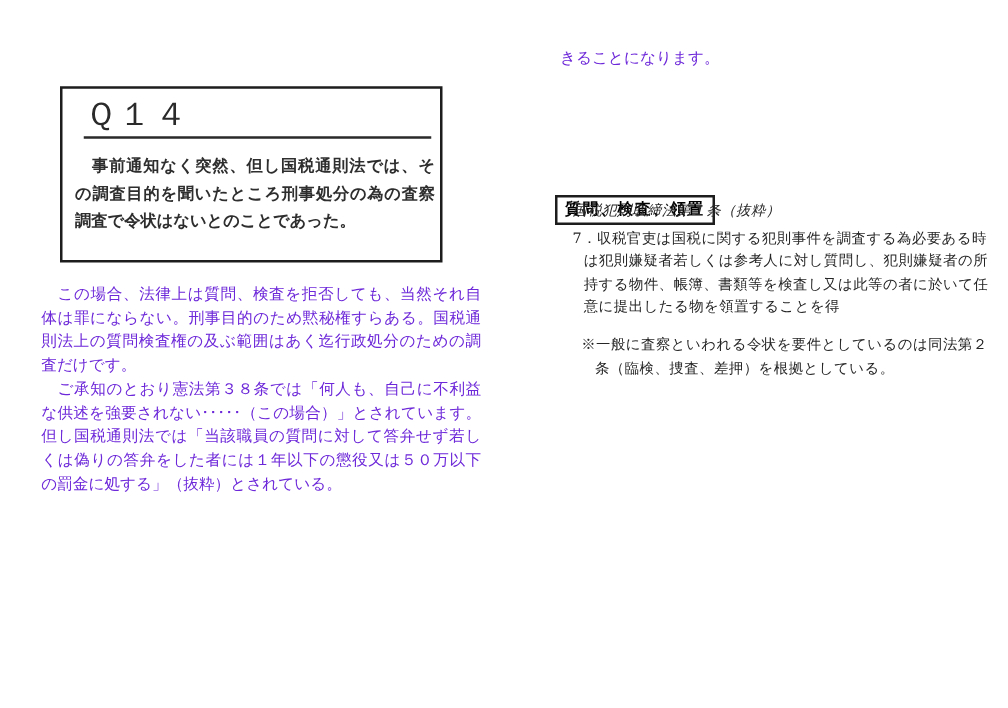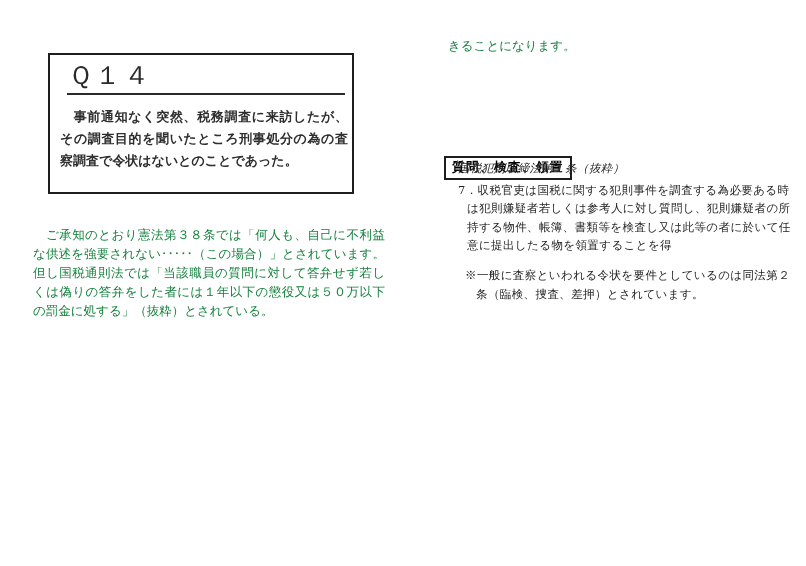--- a/index.html
+++ b/index.html
@@ -8,21 +8,21 @@
     height: 566px;
     background: #ffffff;
     position: relative;
     font-family: "Liberation Sans", sans-serif;
     overflow: hidden;
   }
 
   
   .q-box {
     position: absolute;
-    left: 48px; top: 53px;
+    left: 48px; top: 69px;
     width: 306px; height: 141px;
     border: 2px solid #1d1d1d;
     box-sizing: border-box;
     background: #ffffff;
   }
   .q-title {
     margin: 5px 0 0 18px;
     font-size: 26px;
     letter-spacing: 3px;
     color: #2a2a2a;
@@ -39,21 +39,21 @@
     font-size: 13px;
     line-height: 22px;
     color: #2e2e2e;
     text-align: justify;
   }
 
   
   .body-text {
     font-size: 12.5px;
     line-height: 19px;
-    color: #15803d;
+    color: #6d28d9;
     text-align: justify;
   }
   .body-text p { margin: 0; }
 
   .left-body {
     position: absolute;
     left: 33px; top: 226px;
     width: 352px;
   }
   .right-body {
@@ -99,32 +99,33 @@
     padding-left: 11px;
     text-indent: -11px;
   }
 </style>
 </head>
 <body>
 
 <div class="q-box">
   <div class="q-title">Ｑ１４</div>
   <div class="q-rule"></div>
-  <div class="q-text">　事前通知なく突然、税務調査に来訪したが、その調査目的を聞いたところ刑事処分の為の査察調査で令状はないとのことであった。</div>
+  <div class="q-text">　事前通知なく突然、但し国税通則法では、その調査目的を聞いたところ刑事処分の為の査察調査で令状はないとのことであった。</div>
 </div>
 
 <div class="left-body body-text">
+  <p>　この場合、法律上は質問、検査を拒否しても、当然それ自体は罪にならない。刑事目的のため黙秘権すらある。国税通則法上の質問検査権の及ぶ範囲はあく迄行政処分のための調査だけです。</p>
   <p>　ご承知のとおり憲法第３８条では「何人も、自己に不利益な供述を強要されない･････（この場合）」とされています。但し国税通則法では「当該職員の質問に対して答弁せず若しくは偽りの答弁をした者には１年以下の懲役又は５０万以下の罰金に処する」（抜粋）とされている。</p>
 </div>
 
 <div class="right-body body-text">
   <p>きることになります。</p>
 </div>
 
 <div class="section-label-box">
   <span>質問、検査、領置</span>
 </div>
 
 <div class="excerpt">
   <p class="heading">国税犯則取締法第１条（抜粋）</p>
   <p class="item">7．収税官吏は国税に関する犯則事件を調査する為必要ある時は犯則嫌疑者若しくは参考人に対し質問し、犯則嫌疑者の所持する物件、帳簿、書類等を検査し又は此等の者に於いて任意に提出したる物を領置することを得</p>
-  <p class="note">※一般に査察といわれる令状を要件としているのは同法第２条（臨検、捜査、差押）とされています。</p>
+  <p class="note">※一般に査察といわれる令状を要件としているのは同法第２条（臨検、捜査、差押）を根拠としている。</p>
 </div>
 
 </body></html>

